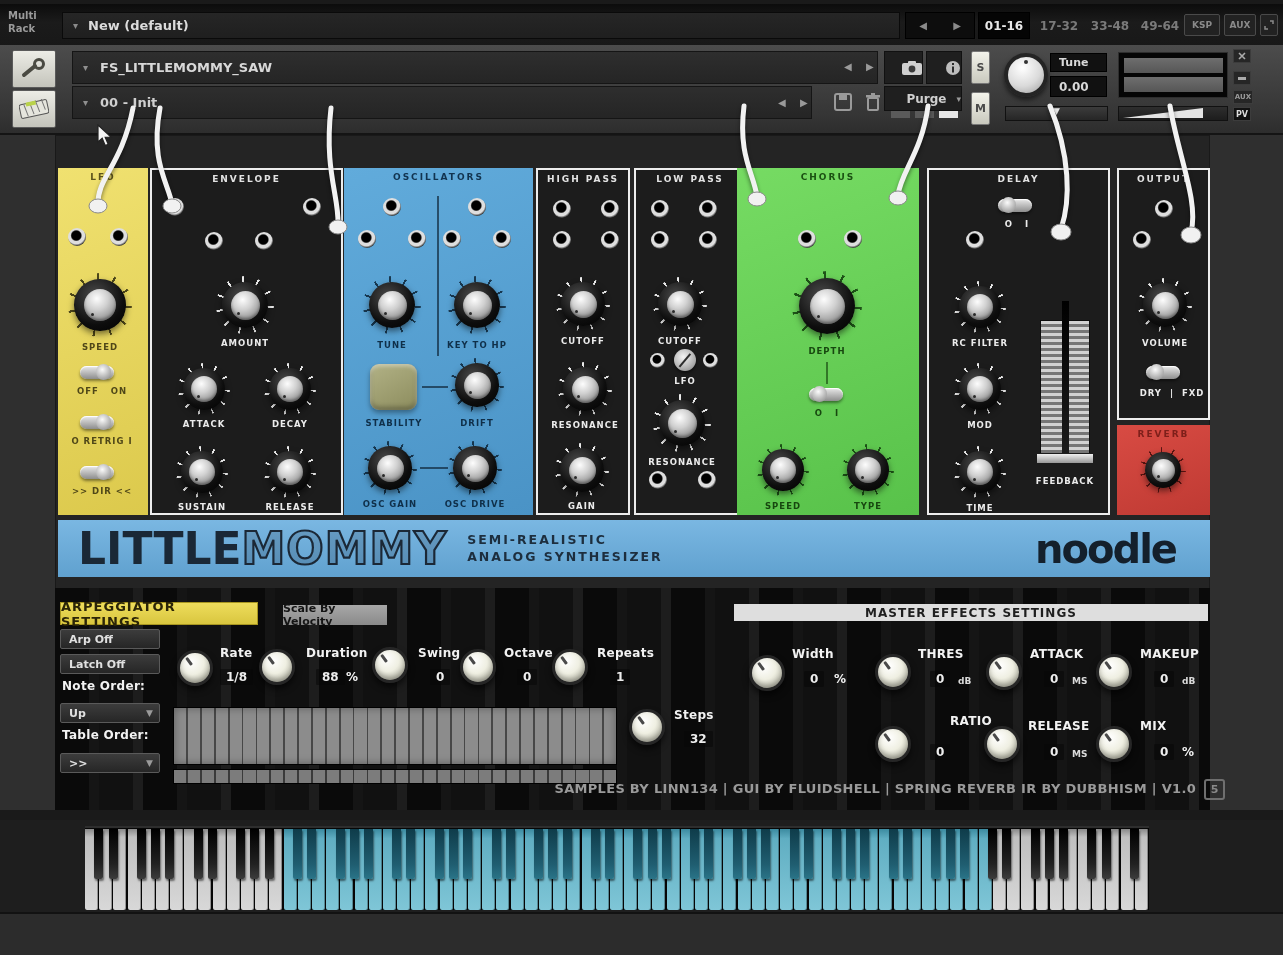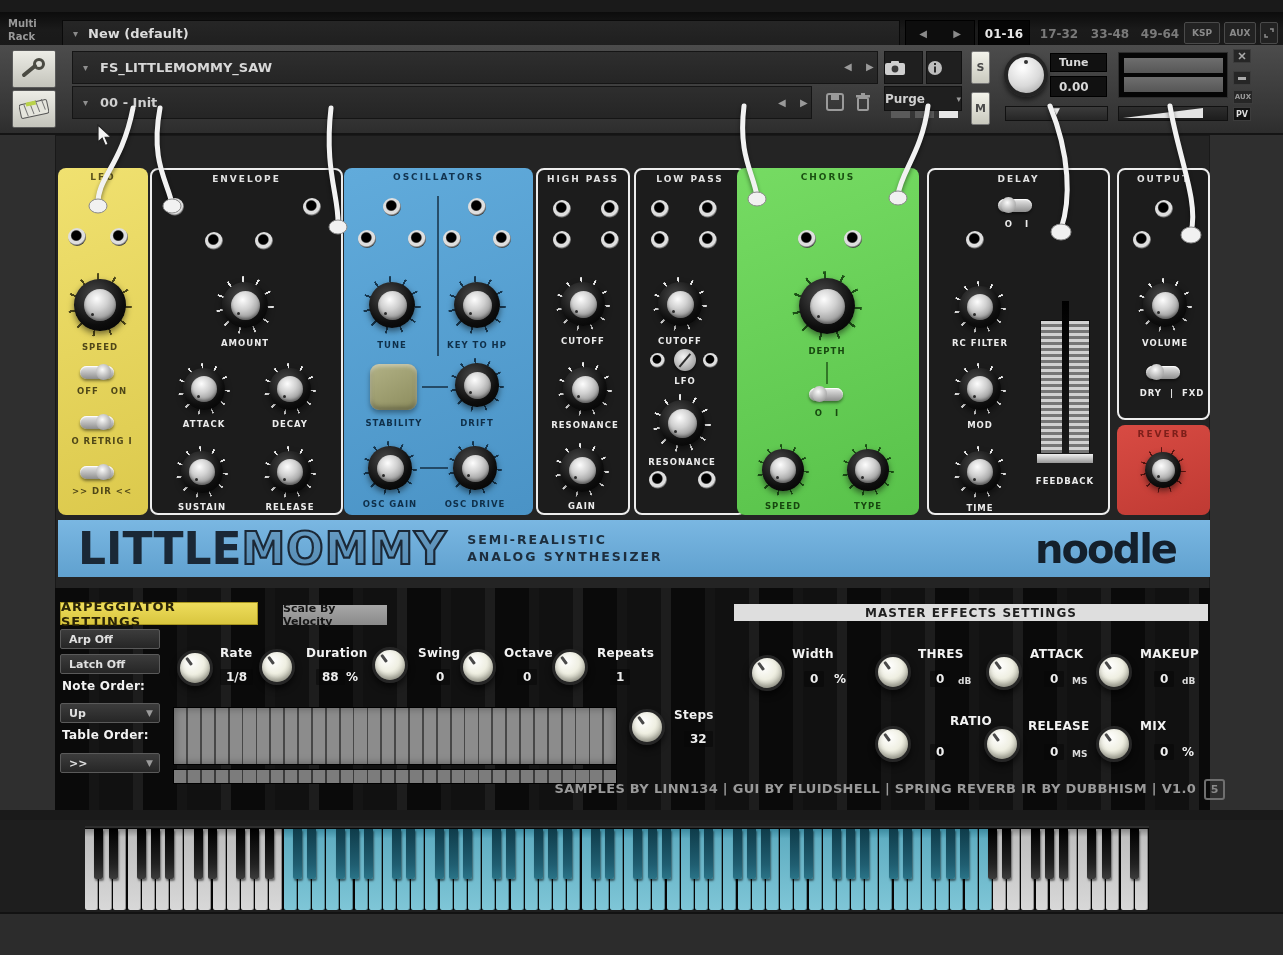--- a/index.html
+++ b/index.html
@@ -1,55 +1,55 @@
 <!DOCTYPE html>
 <html><head>
 <meta charset="utf-8">
 <style>
   html,body{margin:0;padding:0;background:#101010;}
   *{box-sizing:border-box;font-family:"DejaVu Sans","Liberation Sans",sans-serif;}
   .screen{position:relative;width:1283px;height:955px;background:#1a1a1a;overflow:hidden;}
 
   
-  .topbar{position:absolute;left:0;top:12px;width:1283px;height:62px;background:linear-gradient(#0c0c0c,#1b1b1b 30%,#161616);border-bottom:1px solid #000;}
+  .topbar{position:absolute;left:0;top:4px;width:1283px;height:62px;background:linear-gradient(#0c0c0c,#1b1b1b 30%,#161616);border-bottom:1px solid #000;}
   .multilabel{position:absolute;left:8px;top:6px;font-size:10px;font-weight:700;color:#9a9a9a;line-height:1.25;}
   .multiname{position:absolute;left:62px;top:8px;width:838px;height:27px;background:linear-gradient(#262626,#1f1f1f);border:1px solid #0a0a0a;display:flex;align-items:center;}
   .multiname .caret2{color:#8a8a8a;font-size:10px;margin:0 10px 0 10px;}
   .multiname b{color:#dcdcdc;font-size:13px;}
   .navbox{position:absolute;left:905px;top:8px;width:70px;height:27px;background:#0d0d0d;border:1px solid #000;display:flex;align-items:center;justify-content:space-around;color:#8a8a8a;font-size:10px;}
   .pagebtn{position:absolute;top:8px;height:27px;display:flex;align-items:center;justify-content:center;font-size:12px;font-weight:700;color:#7a7a7a;}
   .pagebtn.active{background:#050505;color:#e8e8e8;border:1px solid #000;}
   .chipbtn{position:absolute;top:10px;height:22px;background:#222;border:1px solid #4a4a4a;border-radius:2px;color:#8a8a8a;font-size:9px;font-weight:700;display:flex;align-items:center;justify-content:center;}
 
   
   .ihdr{position:absolute;left:0;top:45px;width:1283px;height:90px;background:linear-gradient(#4c4c4c,#353535 80%,#2d2d2d);border-bottom:2px solid #141414;}
   .tool{position:absolute;left:12px;width:44px;height:38px;background:linear-gradient(#ecece6,#c4c4bb);border:1px solid #5a5a5a;border-radius:2px;display:flex;align-items:center;justify-content:center;}
   .hrow{position:absolute;left:72px;height:33px;background:linear-gradient(#2e2e2e,#252525);border:1px solid #151515;display:flex;align-items:center;color:#cfcfcf;}
   .hrow .caret2{color:#8f8f8f;font-size:10px;margin:0 12px 0 10px;}
   .hrow b{font-size:13px;font-weight:700;color:#d8d8d8;}
   .harr{position:absolute;font-size:10px;color:#9a9a9a;}
-  .hbox{position:absolute;background:#1f1f1f;border:1px solid #111;display:flex;align-items:center;justify-content:space-between;}
+  .hbox{position:absolute;background:#1f1f1f;border:1px solid #111;display:flex;align-items:center;justify-content:flex-end;}
   .sm{position:absolute;left:971px;width:19px;height:33px;background:linear-gradient(#f2f2ea,#c9c9be);border:1px solid #777;border-radius:2px;color:#4a4a4a;font-weight:700;font-size:11px;display:flex;align-items:center;justify-content:center;}
   .tuneknob{position:absolute;left:1004px;top:53px;width:44px;height:44px;border-radius:50%;border:4px solid #242424;background:radial-gradient(circle at 40% 30%,#ffffff,#dadada 55%,#9c9c9c);box-shadow:0 3px 5px rgba(0,0,0,.55);}
   .tuneknob::after{content:"";position:absolute;left:50%;top:3px;width:4px;height:4px;margin-left:-2px;border-radius:50%;background:#333;}
   .tlabel{position:absolute;background:#111;border:1px solid #000;color:#d8d8d8;font-size:11px;font-weight:700;display:flex;align-items:center;padding-left:8px;}
   .panslider{position:absolute;left:1005px;top:106px;width:103px;height:15px;background:linear-gradient(#3c3c3c,#262626);border:1px solid #111;}
   .panslider::after{content:"▼";position:absolute;left:50%;top:-1px;transform:translateX(-50%);font-size:9px;color:#e8e8e8;}
   .meterbox{position:absolute;left:1118px;top:52px;width:110px;height:46px;background:#050505;border:1px solid #2e2e2e;}
   .mbar{position:absolute;left:5px;width:99px;height:15px;background:linear-gradient(#6e6e6e,#565656);}
   .volslider{position:absolute;left:1118px;top:106px;width:110px;height:15px;background:linear-gradient(#2e2e2e,#1d1d1d);border:1px solid #111;overflow:hidden;}
   .volwedge{position:absolute;left:4px;bottom:2px;width:80px;height:11px;background:#e4e4e4;clip-path:polygon(0 100%,100% 100%,100% 10%);}
   .winbtn{position:absolute;left:1233px;width:18px;height:14px;background:#262626;border:1px solid #3c3c3c;color:#9a9a9a;display:flex;align-items:center;justify-content:center;font-size:9px;font-weight:700;}
 
   
   .rackbg{position:absolute;left:0;top:135px;width:1283px;height:675px;background:#2f2f2f;}
   .module{position:absolute;left:55px;top:135px;width:1155px;height:675px;background:#242424;box-shadow:inset 0 0 0 1px #191919;}
 
   
-  .panel{position:absolute;top:168px;height:347px;background:#1c1c1c;border:2px solid #ededed;border-radius:8px;--tk:#ededed;}
+  .panel{position:absolute;top:168px;height:347px;background:#1c1c1c;border:2px solid #ededed;border-radius:0;--tk:#ededed;}
   .panel.ylw{background:linear-gradient(160deg,#f0e170,#dcc94c);border:none;--tk:rgba(40,36,8,.8);}
   .panel.blu{background:linear-gradient(160deg,#61abdb,#4a93c6);border:none;--tk:rgba(8,30,48,.8);}
   .panel.grn{background:linear-gradient(160deg,#76db63,#58c24a);border:none;--tk:rgba(12,52,8,.8);}
   .panel.red{background:linear-gradient(160deg,#d84b43,#bf3a33);border:none;--tk:rgba(60,8,6,.8);}
   .ptitle{position:absolute;top:4px;left:0;right:0;text-align:center;font-size:9px;font-weight:700;letter-spacing:2px;color:#e2e2e2;}
   .ylw .ptitle{color:#5d541d;} .blu .ptitle{color:#123450;} .grn .ptitle{color:#1b5112;} .red .ptitle{color:#7e1f1a;}
   .pl{position:absolute;transform:translateX(-50%);font-size:8.5px;font-weight:700;letter-spacing:1px;color:#ececec;white-space:pre;text-align:center;}
   .ylw .pl{color:#4f4718;} .blu .pl{color:#0f2f49;} .grn .pl{color:#17470f;}
 
   .knob{position:absolute;border-radius:50%;background:repeating-conic-gradient(from -6deg,var(--tk) 0 4deg,transparent 4deg 32.7deg);}

